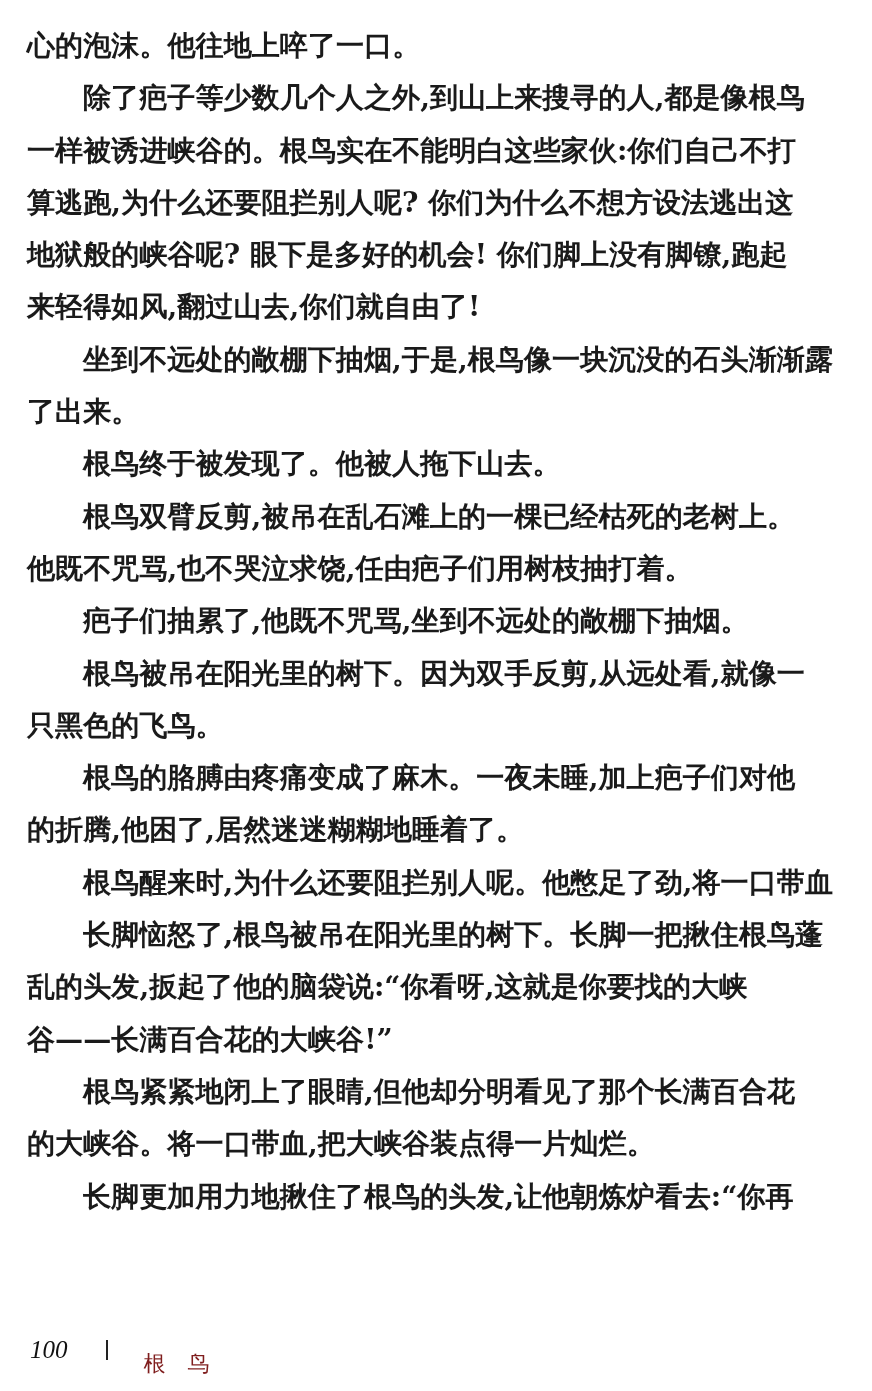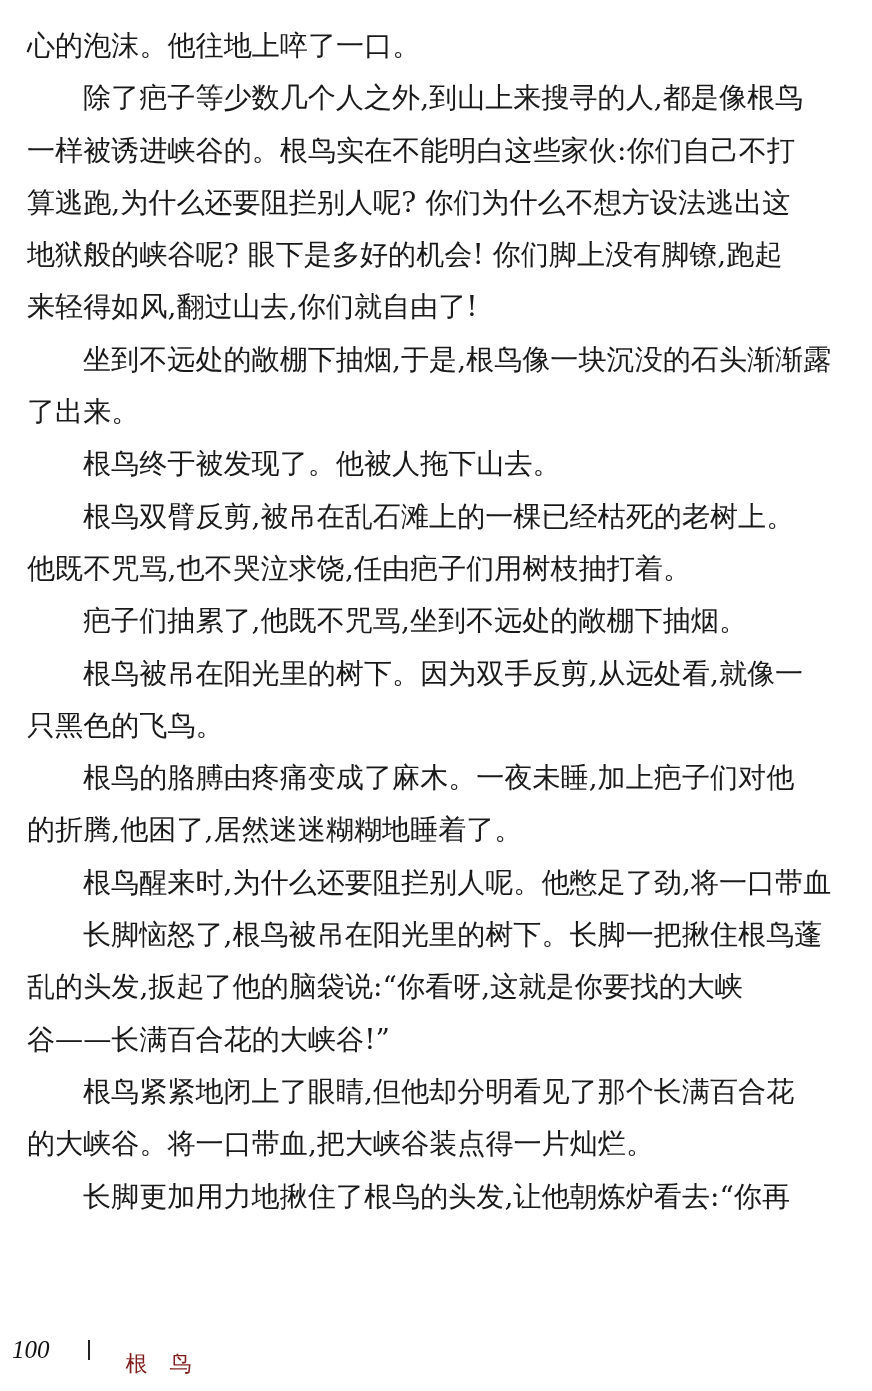--- a/index.html
+++ b/index.html
@@ -1,22 +1,22 @@
 <!DOCTYPE html>
 <html><head>
   <meta charset="utf-8">
   <style>
     html, body { margin: 0; padding: 0; background: #ffffff; }
     body { width: 872px; height: 1391px; position: relative; overflow: hidden;
            font-family: "DejaVu Serif", "Liberation Serif", serif; color: #1a1a1a; }
     .page { position: absolute; left: 27px; top: 20px; width: 816px; }
     .line { height: 52.3px; line-height: 52.3px; font-size: 28.1px; white-space: nowrap;
-            letter-spacing: 0px; }
+            letter-spacing: 0px; font-weight: bold; }
     .indent { padding-left: 56px; }
-    .footer { position: absolute; left: 12px; top: 1332px; height: 36px; line-height: 36px;
+    .footer { position: absolute; left: 30px; top: 1332px; height: 36px; line-height: 36px;
               display: flex; align-items: center; font-size: 24px; gap: 16px; }
     .pageno { font-family: "Liberation Serif", serif; font-style: italic; font-size: 25px; color: #111; }
     .sep { display: inline-block; width: 2px; height: 20px; background: #222; margin: 0 20px 0 22px; }
     .booktitle { font-family: "DejaVu Sans", sans-serif; font-size: 22px; color: #7f1d1d; letter-spacing: 22px; margin-top: 28px; }
   </style>
 </head>
 <body>
 
 <div class="page">
   <div id="lines">

